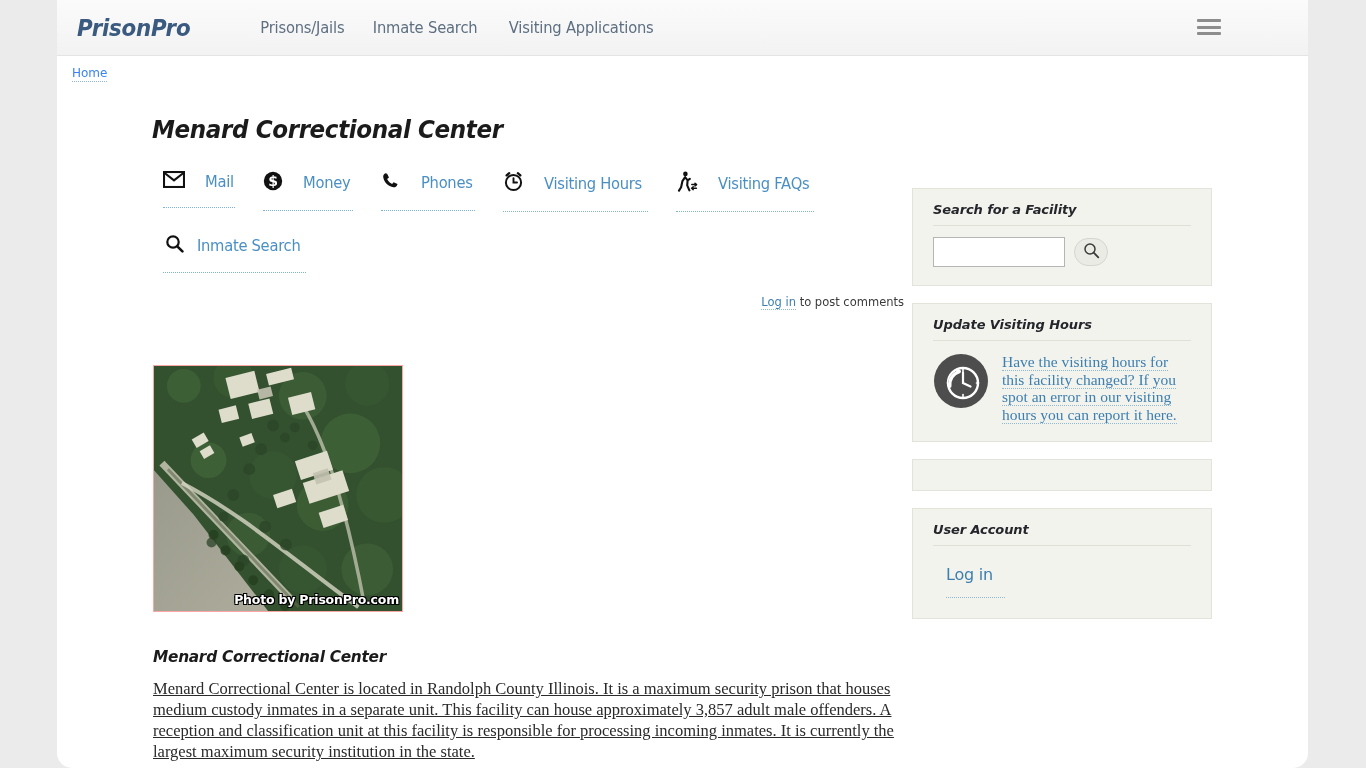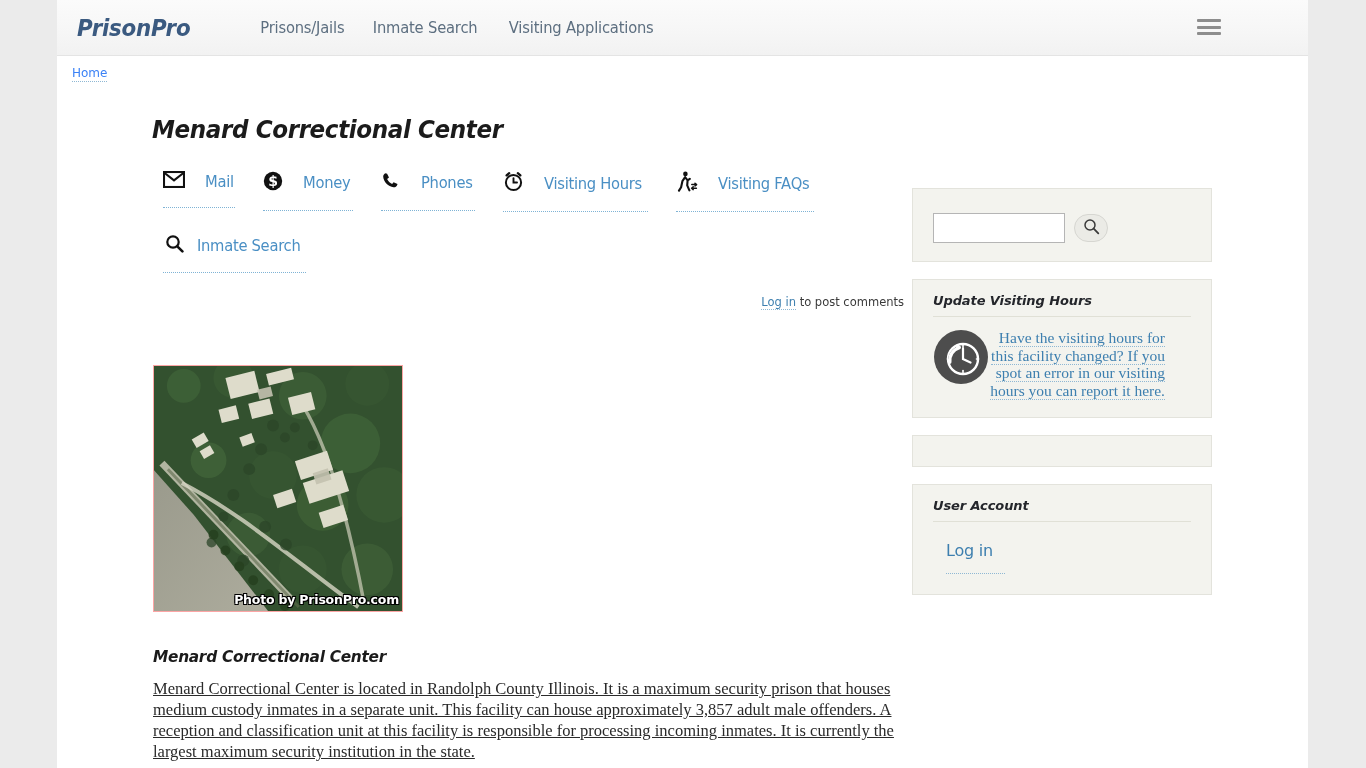--- a/index.html
+++ b/index.html
@@ -11,20 +11,21 @@
     overflow: hidden;
   }
 
   
   .page {
     position: absolute;
     left: 57px; top: 0;
     width: 1251px;
     height: 768px;
     background: #ffffff;
+    border-radius: 15px;
   }
 
   
   .header {
     height: 56px;
     background: linear-gradient(180deg,#fbfbfb 0%,#f6f6f6 60%,#f2f2f2 100%);
     border-bottom: 1px solid #e4e4e4;
     display: flex;
     align-items: center;
     position: relative;
@@ -248,21 +249,21 @@
     border: 1px solid #d6d6d1;
     border-radius: 14px;
     background: #ebebe6;
     display: flex;
     align-items: center;
     justify-content: center;
     cursor: pointer;
     padding: 0;
   }
 
-  .uvh-row { display: flex; margin-top: 12px; text-align: right; }
+  .uvh-row { display: flex; gap: 13px; margin-top: 12px; }
   .clock-badge { flex: none; width: 56px; height: 56px; }
   .uvh-link {
     font-family: "Liberation Serif", serif;
     font-size: 15.5px;
     line-height: 17.5px;
     color: #3d7faf;
     text-decoration: none;
     border-bottom: 0;
     display: block;
     max-width: 176px;
@@ -482,20 +483,21 @@
         </div>
       </div>
 
       <h2 class="article-title">Menard Correctional Center</h2>
       <p class="article-body">Menard Correctional Center is located in Randolph County Illinois.  It is a maximum security prison that houses medium custody inmates in a separate unit.  This facility can house approximately 3,857 adult male offenders.  A reception and classification unit at this facility is responsible for processing incoming inmates.  It is currently the largest maximum security institution in the state.</p>
     </div>
 
     <div class="side-col">
 
       <div class="block">
+        <h3>Search for a Facility</h3>
         <div class="search-row">
           <input class="search-input" type="text" placeholder="" style="">
           <button class="search-btn">
             <span>
               <svg width="17" height="17" viewBox="0 0 17 17">
                 <circle cx="7" cy="7" r="5" fill="none" stroke="#3a3a3a" stroke-width="1.5"></circle>
                 <path d="M10.7 10.7 L15.3 15.3" stroke="#3a3a3a" stroke-width="1.8" stroke-linecap="round"></path>
               </svg>
             </span>
           </button>

